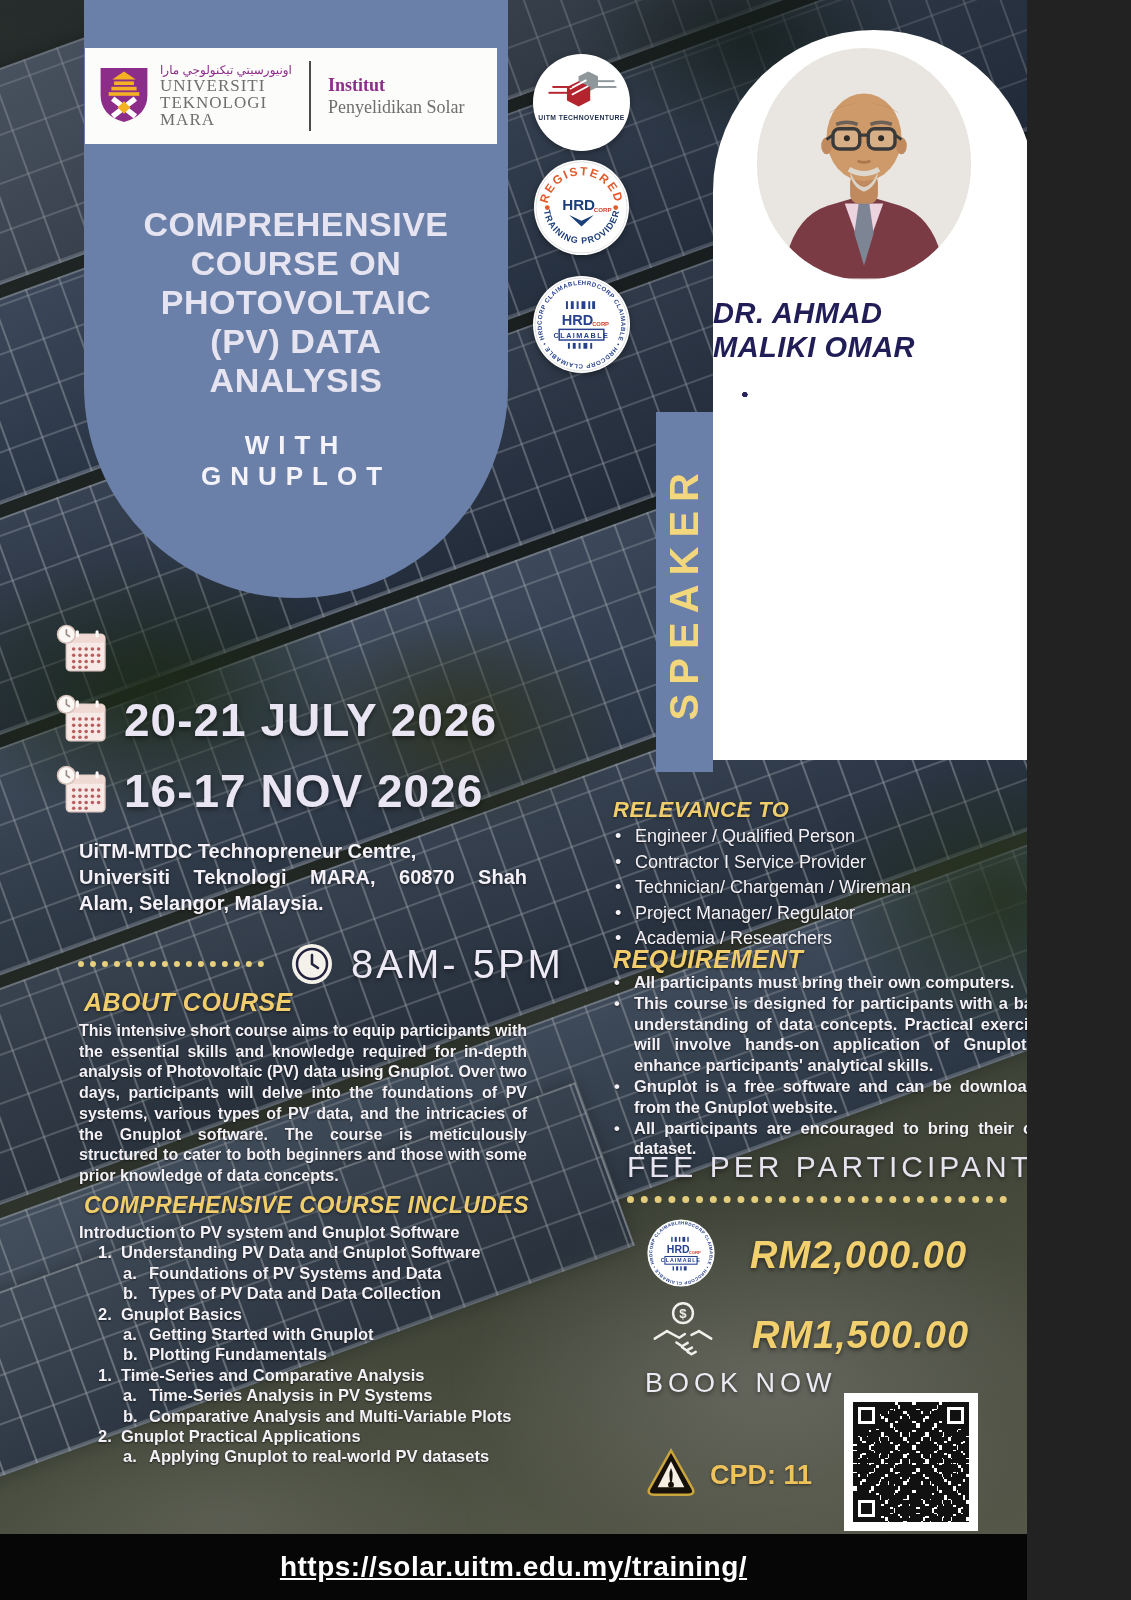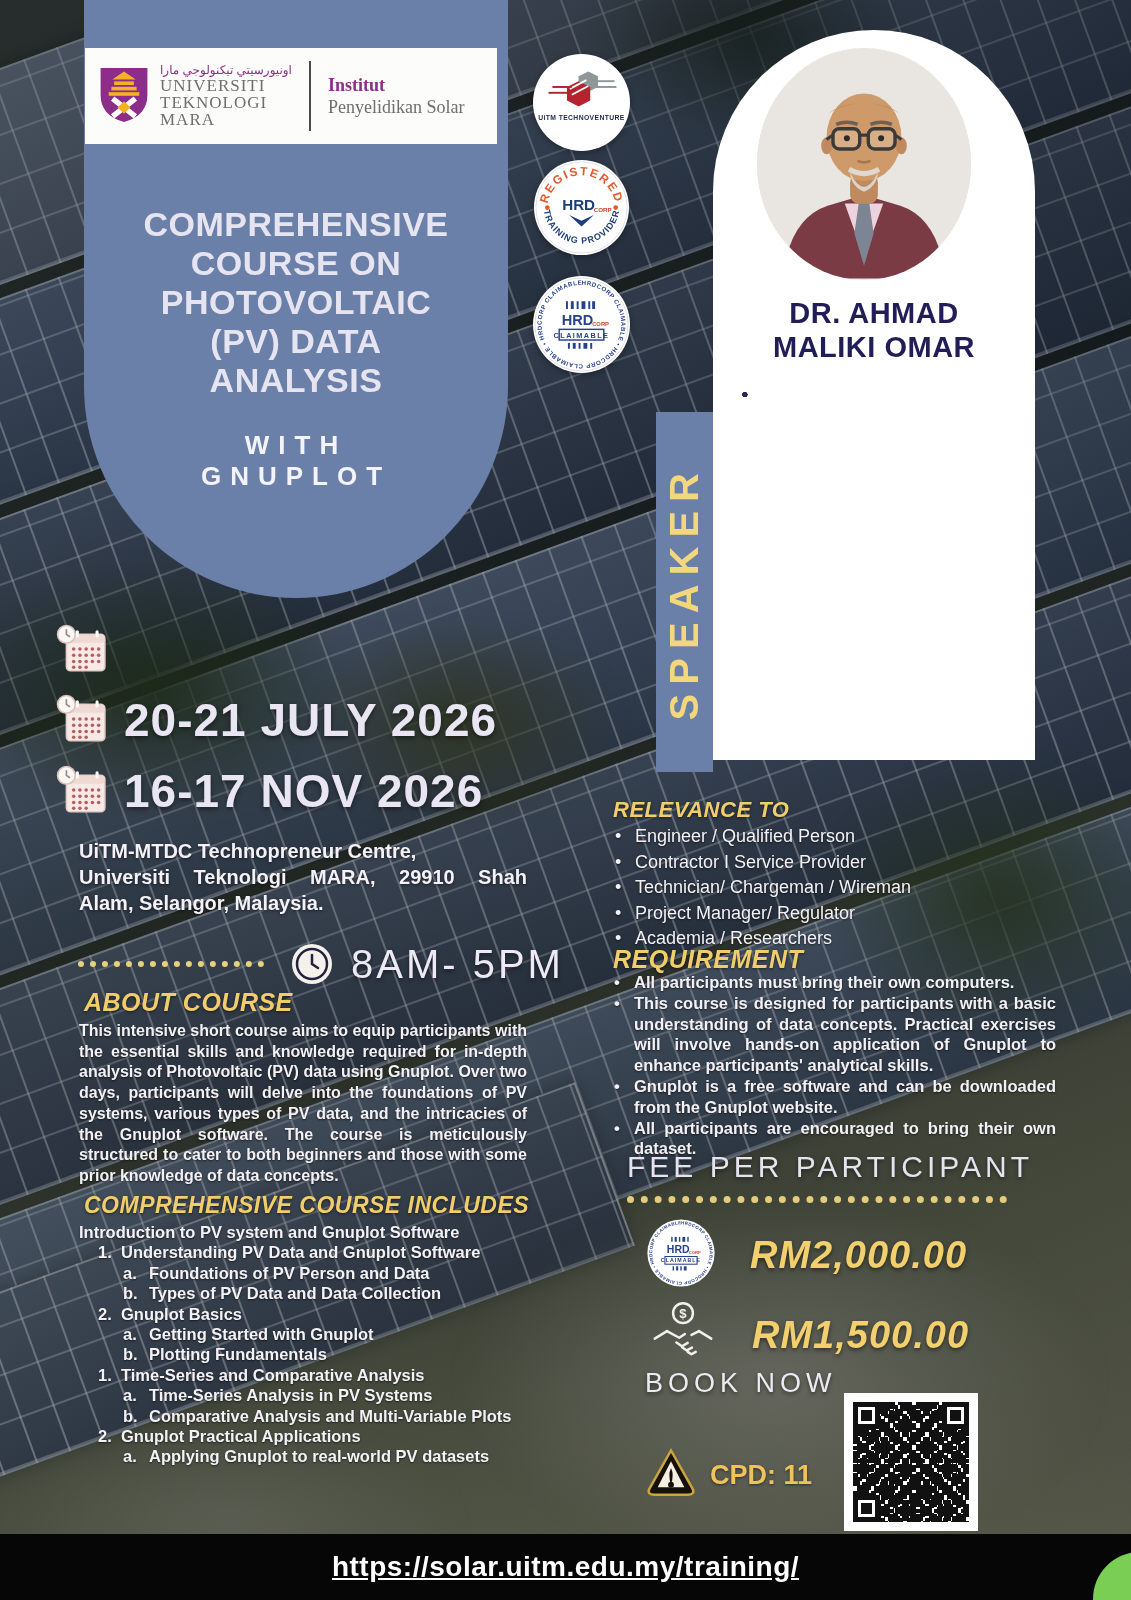--- a/index.html
+++ b/index.html
@@ -1,16 +1,16 @@
 <!DOCTYPE html>
 <html><head>
 <meta charset="utf-8">
 <style>
   html,body{margin:0;padding:0;background:#222;}
-  #poster{position:relative;width:1131px;height:1600px;overflow:hidden;
+  #poster{position:relative;width:1027px;height:1600px;overflow:hidden;
     font-family:"Liberation Sans",sans-serif;background:#15803d;}
 
   
   .bg{position:absolute;inset:0;overflow:hidden;
     background:linear-gradient(155deg,#39413c 0%,#2c3431 22%,#242c2c 40%,#3a4238 58%,#555a49 78%,#6e705e 100%);}
   .band{position:absolute;left:-260px;width:1750px;transform:rotate(-20deg);
     background-color:#40516a;
     background-image:
       repeating-linear-gradient(90deg, rgba(196,205,216,.5) 0 2px, transparent 2px 35px),
       repeating-linear-gradient(0deg, rgba(196,205,216,.38) 0 2px, transparent 2px 46px),
@@ -50,22 +50,22 @@
   #badge-reg{left:534px;top:160px;width:95px;height:95px;}
   #badge-clm{left:533px;top:276px;width:97px;height:97px;}
   .badge svg{width:100%;height:100%;display:block;}
 
   
   .card{position:absolute;left:713px;top:30px;width:322px;height:730px;background:#fff;
     border-radius:161px 161px 0 0;}
   .photo{position:absolute;left:44px;top:18px;width:214px;height:232px;border-radius:50%;
     overflow:hidden;background:#e9e6e2;}
   .photo svg{width:100%;height:100%;display:block;}
-  .spk-name{position:absolute;top:266px;width:100%;text-align:center;font-size:29px;
-    font-weight:bold;color:#211e57;line-height:34px;white-space:pre-line;letter-spacing:.5px;}
+  .spk-name{position:absolute;top:266px;width:100%;text-align:left;font-size:29px;
+    font-weight:bold;color:#211e57;line-height:34px;white-space:pre-line;letter-spacing:.5px;font-style:italic;}
   .spk-details{position:absolute;top:354px;left:15px;right:7px;font-size:16.5px;
     line-height:21px;color:#27245c;}
   .sd-row{white-space:pre-line;}
   .sd-row.b{position:relative;padding-left:29px;}
   .sd-row.b::before{content:"\2022";position:absolute;left:14px;font-weight:bold;}
   .spkbar{position:absolute;left:656px;top:412px;width:57px;height:360px;background:#6a80a8;
     display:flex;align-items:center;justify-content:center;}
   .spkbar span{writing-mode:vertical-rl;transform:rotate(180deg);color:#f3d77c;
     font-weight:bold;font-size:40px;letter-spacing:9px;}
 
@@ -410,21 +410,21 @@
           </g>
           <circle cx="10" cy="10" r="8.5" fill="#fbf7f4" stroke="#d8c0ba" stroke-width="1.5"></circle>
           <path d="M10 5.5 V10 L13 12" stroke="#9a8a84" stroke-width="1.6" fill="none" stroke-linecap="round"></path>
         </svg>
         <span class="date-text">16-17 NOV 2026</span>
       </div>
       </div>
 
     <div class="venue">
         <div class="venue-line">UiTM-MTDC Technopreneur Centre,</div>
-        <div class="venue-line">Universiti Teknologi MARA, 29910 Shah</div>
+        <div class="venue-line">Universiti Teknologi MARA, 60870 Shah</div>
         <div class="venue-line">Alam, Selangor, Malaysia.</div>
       </div>
 
     <div class="timerow">
       <span class="dotline"></span>
       <span class="clockwrap">
         <svg viewBox="0 0 44 44">
           <circle cx="22" cy="22" r="20" fill="#f4f1ea"></circle>
           <circle cx="22" cy="22" r="15" fill="none" stroke="#23223f" stroke-width="2.5"></circle>
           <path d="M22 13 V22 L28 26" stroke="#23223f" stroke-width="2.5" fill="none" stroke-linecap="round"></path>
@@ -441,21 +441,21 @@
         <div class="inc-row lvl0">
 
         <span class="tx">Introduction to PV system and Gnuplot Software</span>
       </div>
         <div class="inc-row lvl1">
         <span class="mk">1.</span>
         <span class="tx">Understanding PV Data and Gnuplot Software</span>
       </div>
         <div class="inc-row lvl2">
         <span class="mk">a.</span>
-        <span class="tx">Foundations of PV Person and Data</span>
+        <span class="tx">Foundations of PV Systems and Data</span>
       </div>
         <div class="inc-row lvl2">
         <span class="mk">b.</span>
         <span class="tx">Types of PV Data and Data Collection</span>
       </div>
         <div class="inc-row lvl1">
         <span class="mk">2.</span>
         <span class="tx">Gnuplot Basics</span>
       </div>
         <div class="inc-row lvl2">

